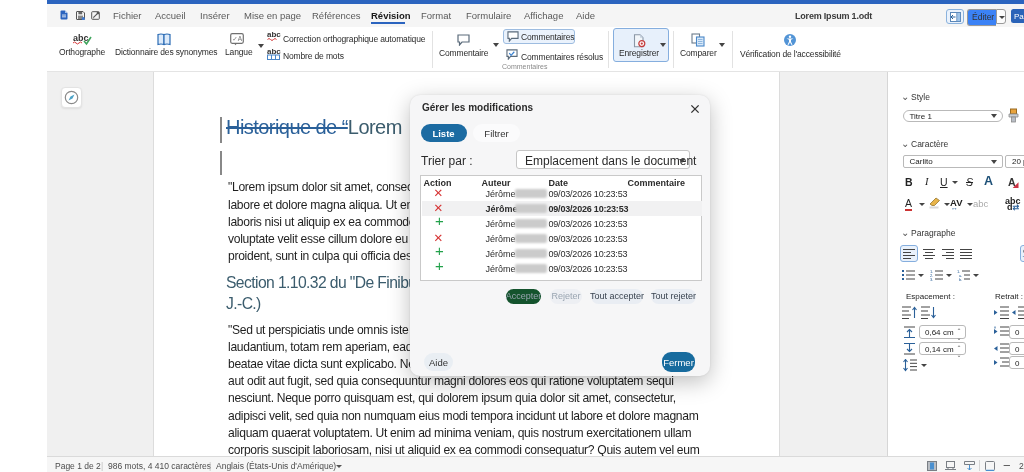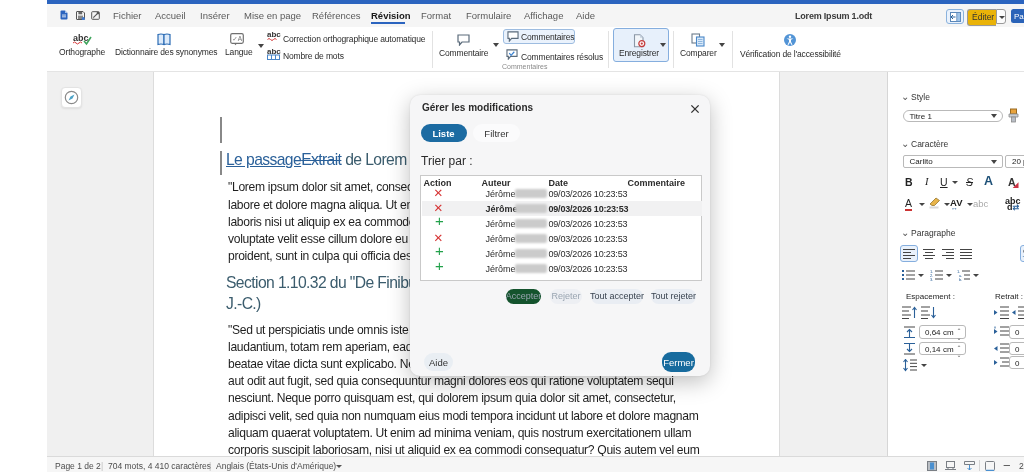--- a/index.html
+++ b/index.html
@@ -87,21 +87,21 @@
     <span class="mitem" style="left:529px;">Aide</span>
     <span class="mitem" style="left:748px; font-weight:bold; color:#3a3a3a; font-size:9px; letter-spacing:-0.2px; top:7px;">Lorem Ipsum 1.odt</span>
 
     <div class="abs" style="left:899px; top:5px; width:18px; height:15px; background:#eaf2fc; border:1px solid #8ab2dd; border-radius:3px;">
       <svg style="position:absolute; left:2.5px; top:2px;" width="11" height="10" viewBox="0 0 11 10">
         <rect x="0.5" y="0.5" width="10" height="9" fill="#fff" stroke="#5a87b8"></rect>
         <rect x="6.8" y="0.5" width="3.7" height="9" fill="#9ec3e8" stroke="#5a87b8" stroke-width="0.8"></rect>
         <path d="M5.5 5 H1.5 M3 3 L1 5 l2 2" fill="none" stroke="#2a6099" stroke-width="1"></path>
       </svg>
     </div>
-    <div class="abs" style="left:920px; top:5px; width:29px; height:17px; background:#eab308; border:1px solid #9a9a9a; border-radius:3px 0 0 3px; border-right:none;">
+    <div class="abs" style="left:920px; top:5px; width:29px; height:17px; background:#3b82f6; border:1px solid #9a9a9a; border-radius:3px 0 0 3px; border-right:none;">
       <span style="position:absolute; left:4px; top:2px; font-size:8.5px; color:#333;">Éditer</span>
     </div>
     <div class="abs" style="left:949px; top:5px; width:10px; height:14.5px; background:#fcfcfc; border:1px solid #9a9a9a; border-radius:0 3px 3px 0;">
       <div class="darr" style="left:2px; top:5.5px; border-top-width:3.5px;"></div>
     </div>
     <div class="abs" style="left:964px; top:5px; width:36px; height:14px; background:#2a63b8; border-radius:2.5px;">
       <span style="position:absolute; left:3px; top:3px; font-size:8px; color:#fff;">Partager</span>
     </div>
     <svg class="abs" style="left:1006px; top:7px;" width="11" height="11" viewBox="0 0 12 12">
         <path d="M1.5 1.5 L10.5 10.5 M10.5 1.5 L1.5 10.5" stroke="#1a1a1a" stroke-width="1.8"></path>
@@ -196,22 +196,22 @@
   <div id="docarea" class="abs">
     <div id="page"></div>
     <div id="navbtn">
       <svg width="19" height="19" viewBox="0 0 19 19" style="position:absolute;left:0;top:0;">
         <circle cx="9.5" cy="9.5" r="6.2" fill="none" stroke="#8a8a8a" stroke-width="1.2"></circle>
         <path d="M12.5 6.5 L10.5 10.5 L6.5 12.5 L8.5 8.5 z" fill="#4da3c7"></path>
       </svg>
     </div>
     <div class="chbar" style="left:172.5px; top:44.5px; height:26px;"></div>
     <div class="chbar" style="left:172.5px; top:79px; height:24px;"></div>
-    <div class="abs" style="left:179px; top:78.3px; font-size:15.7px; letter-spacing:-0.6px; line-height:19px; white-space:nowrap;">
-      <span style="color:#2a6099; text-decoration:underline;">Le passage</span><span style="color:#2a6099; text-decoration:line-through;">Extrait</span><span style="color:#3b5c6d;"> de Lorem </span>
+    <div class="abs" style="left:179px; top:44px; font-size:20px; letter-spacing:-0.55px; line-height:23px; white-space:nowrap;">
+      <span style="color:#2a6099; text-decoration:line-through;">Historique de “</span><span style="color:#3b5c6d;">Lorem </span>
     </div>
     <div class="abs" style="left:181px; top:107.4px; font-size:12.1px; letter-spacing:-0.3px; line-height:17.2px; color:#1f1f1f; white-space:nowrap;">
       "Lorem ipsum dolor sit amet, consectetur adipiscing elit, sed do eiusmod tempor incididunt ut<br>
       labore et dolore magna aliqua. Ut enim ad minim veniam, quis nostrud exercitation ullamco<br>
       laboris nisi ut aliquip ex ea commodo consequat. Duis aute irure dolor in reprehenderit in<br>
       voluptate velit esse cillum dolore eu fugiat nulla pariatur. Excepteur sint occaecat cupidatat non<br>
       proident, sunt in culpa qui officia deserunt mollit anim id est laborum."
     </div>
     <div class="abs" style="left:179px; top:199.7px; font-size:15.7px; letter-spacing:-0.6px; line-height:21.5px; color:#3b5c6d; white-space:nowrap;">
       Section 1.10.32 du "De Finibus Bonorum et Malorum" de Cicéron (45 av.<br>
@@ -495,21 +495,21 @@
     <div class="spin" style="left:121px; top:283.5px; width:46.5px; height:13.6px;">
         <span style="position:absolute;left:5px;top:2px;">0</span>
         <span style="position:absolute;left:22px;top:2px;">cm</span>
         <span style="position:absolute;right:3px;top:1px;font-size:6px;color:#555;">⌃<br>⌄</span>
       </div>
   </div>
 
   <div id="statusbar" class="abs">
     <span class="stxt" style="left:8px;">Page 1 de 2</span>
     <span class="stxt" style="left:54px; color:#c0c0c0;">|</span>
-    <span class="stxt" style="left:61px;">704 mots, 4 410 caractères</span>
+    <span class="stxt" style="left:61px;">986 mots, 4 410 caractères</span>
     <span class="stxt" style="left:162px; color:#c0c0c0;">|</span>
     <span class="stxt" style="left:169px;">Anglais (États-Unis d'Amérique)</span>
     <div class="darr" style="left:289px; top:7.5px; border-top-width:3px; border-left-width:3px; border-right-width:3px; border-top-color:#555;"></div>
     <svg class="abs" style="left:880px; top:4px;" width="10" height="10" viewBox="0 0 10 10">
         <rect x="0.5" y="0.5" width="9" height="9" fill="#b9bec4" stroke="#7a7f85"></rect>
         <rect x="3" y="1.5" width="4" height="7" fill="#4a90d0"></rect>
       </svg>
     <svg class="abs" style="left:898px; top:4px;" width="11" height="10" viewBox="0 0 11 10">
         <rect x="1.5" y="0.5" width="8" height="6" fill="none" stroke="#7a7f85"></rect>
         <path d="M0 8.5 h11 M2 8.5 l1.5-1.5 M9 8.5 L7.5 7" stroke="#7a7f85" fill="none"></path>
@@ -530,20 +530,24 @@
   </div>
 
   <div id="dialog" class="abs">
     <span class="dtxt" style="left:12px; top:7px; font-size:10px; font-weight:bold;">Gérer les modifications</span>
     <svg class="abs" style="left:280px; top:9px;" width="10" height="10" viewBox="0 0 11 11">
         <path d="M1.5 1.5 L9.5 9.5 M9.5 1.5 L1.5 9.5" stroke="#333" stroke-width="1.5"></path>
       </svg>
     <div class="pill" style="left:10.5px; top:29px; width:46px; height:18px; background:#1c6ba2; color:#fff; font-weight:bold;">Liste</div>
     <div class="pill" style="left:63px; top:29px; width:47px; height:18px; background:#fbfbfc; color:#333;">Filtrer</div>
     <span class="dtxt" style="left:11px; top:59px;">Trier par :</span>
+    <div class="abs" style="left:106px; top:54.5px; width:174px; height:19.5px; background:#fff; border:1px solid #c6c6c6; border-radius:3px;">
+      <span class="dtxt" style="left:8px; top:3px;">Emplacement dans le document</span>
+      <div class="darr" style="left:162px; top:8px;"></div>
+    </div>
     <div class="abs" style="left:9.5px; top:79.5px; width:282px; height:106px; background:#fff; border:1px solid #c9c9c9;">
       <span class="dtxt" style="left:3px; top:2.5px; font-size:9px; font-weight:bold;text-align:right;">Action</span>
       <span class="dtxt" style="left:61px; top:2.5px; font-size:9px; font-weight:bold;">Auteur</span>
       <span class="dtxt" style="left:128px; top:2px; font-size:9px; font-weight:bold;">Date</span>
       <span class="dtxt" style="left:207px; top:2.5px; font-size:9px; font-weight:bold;">Commentaire</span>
 
       <div class="row" style="top:10.6px;">
         <span class="ric" style="color:#d63333;">✕</span>
           <span class="rau">Jérôme</span>
           <span class="rbl"></span>

